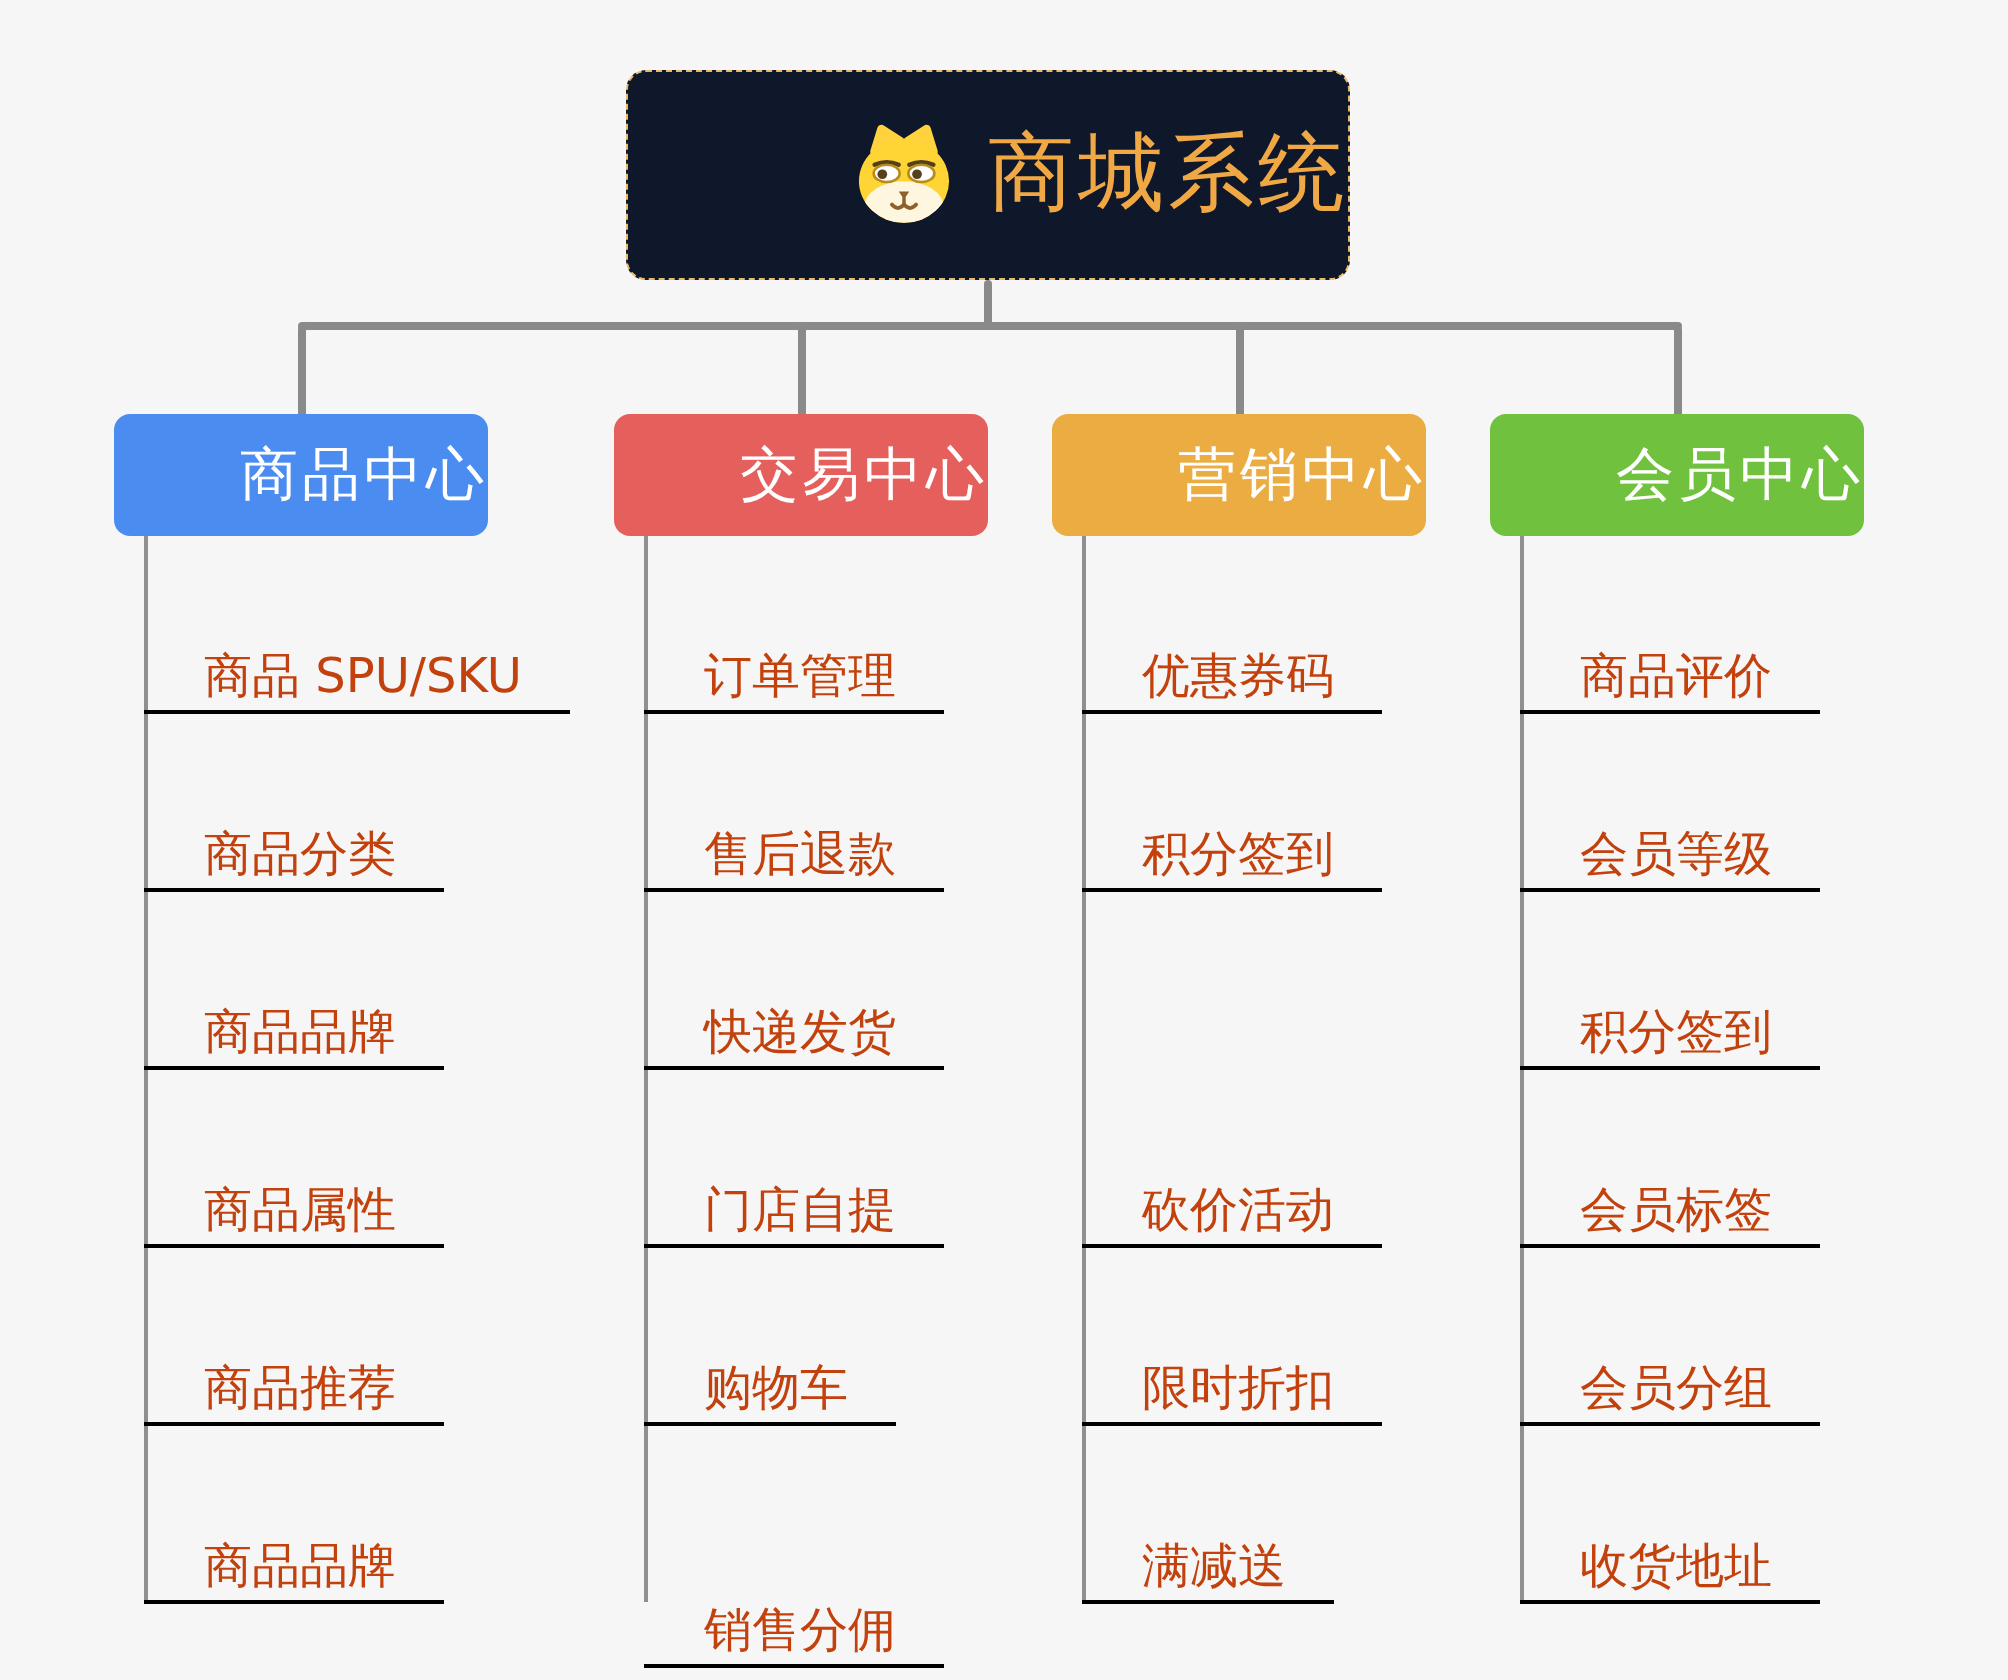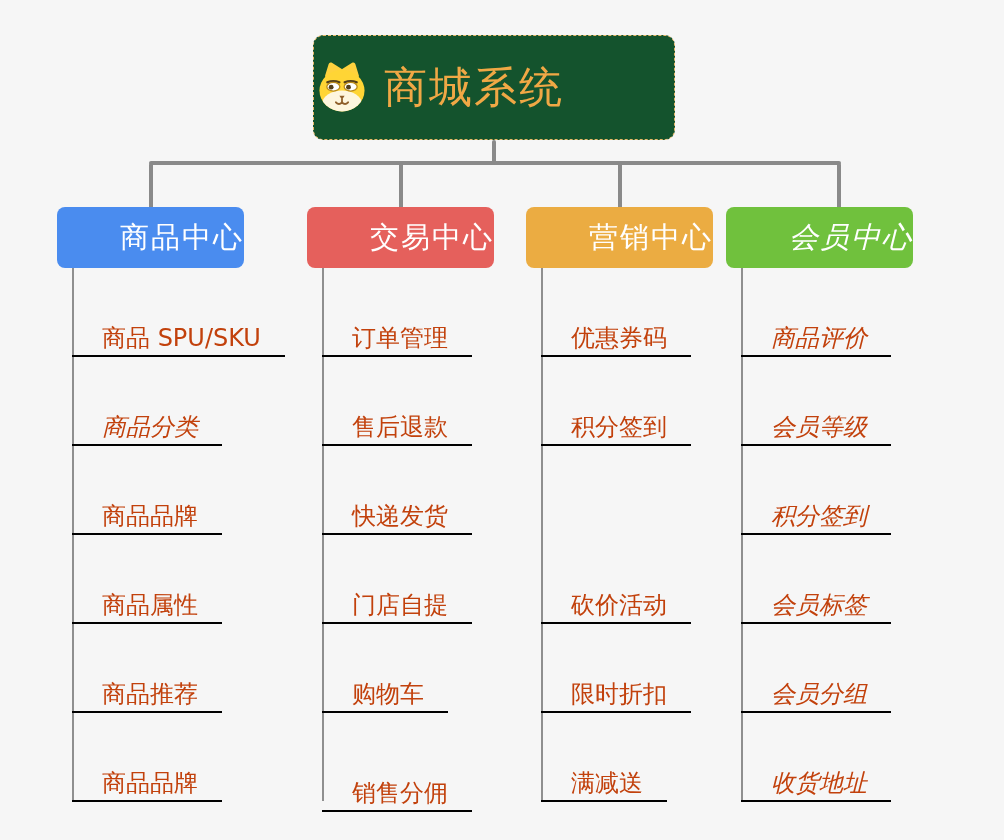--- a/index.html
+++ b/index.html
@@ -13,26 +13,26 @@
     height:840px;
     background:#f6f6f6;
     overflow:hidden;
   }
   
   .root-node{
     position:absolute;
     left:313px; top:35px;
     width:362px; height:105px;
     box-sizing:border-box;
-    background:#14532d;
+    background:#0f172a;
     border:1px dashed #e8b969;
     border-radius:10px;
     display:flex;
     align-items:center;
-    justify-content:flex-start;
+    justify-content:flex-end;
     gap:14px;
     cursor:default;
   }
   .root-title{
     font-size:43px;
     color:#F0A845;
     letter-spacing:2px;
     line-height:1;
   }
   
@@ -118,50 +118,50 @@
     <div class="connector" style="left: 148.5px; top: 163px; width: 4px; height: 46px;"></div>
     <div class="connector" style="left: 398.5px; top: 163px; width: 4px; height: 46px;"></div>
     <div class="connector" style="left: 617.5px; top: 163px; width: 4px; height: 46px;"></div>
     <div class="connector" style="left: 836.5px; top: 163px; width: 4px; height: 46px;"></div>
     <div class="branch" style="left: 57px;">
     <div class="branch-header" style="background: rgb(74, 140, 239);">
       <span class="branch-label">商品中心</span>
     </div>
     <div class="branch-trunk"></div>
   <div class="child-node" style="top: 101px;">商品 SPU/SKU</div>
-      <div class="child-node" style="top: 190px; font-style: italic;">商品分类</div>
+      <div class="child-node" style="top: 190px;">商品分类</div>
       <div class="child-node" style="top: 279px;">商品品牌</div>
       <div class="child-node" style="top: 368px;">商品属性</div>
       <div class="child-node" style="top: 457px;">商品推荐</div>
       <div class="child-node" style="top: 546px;">商品品牌</div>
     </div>
     <div class="branch" style="left: 307px;">
     <div class="branch-header" style="background: rgb(229, 96, 92);">
       <span class="branch-label">交易中心</span>
     </div>
     <div class="branch-trunk"></div>
   <div class="child-node" style="top: 101px;">订单管理</div>
       <div class="child-node" style="top: 190px;">售后退款</div>
       <div class="child-node" style="top: 279px;">快递发货</div>
       <div class="child-node" style="top: 368px;">门店自提</div>
       <div class="child-node" style="top: 457px;">购物车</div>
-      <div class="child-node" style="top: 556px;">销售分佣</div>
+      <div class="child-node" style="top: 578px;">销售分佣</div>
     </div>
     <div class="branch" style="left: 526px;">
     <div class="branch-header" style="background: rgb(235, 172, 66);">
       <span class="branch-label">营销中心</span>
     </div>
     <div class="branch-trunk"></div>
   <div class="child-node" style="top: 101px;">优惠券码</div>
       <div class="child-node" style="top: 190px;">积分签到</div>
       <div class="child-node" style="top: 368px;">砍价活动</div>
       <div class="child-node" style="top: 457px;">限时折扣</div>
       <div class="child-node" style="top: 546px;">满减送</div>
     </div>
-    <div class="branch" style="left: 726px; font-style: italic;">
+    <div class="branch" style="left: 745px;">
     <div class="branch-header" style="background: rgb(112, 193, 61);">
       <span class="branch-label">会员中心</span>
     </div>
     <div class="branch-trunk"></div>
   <div class="child-node" style="top: 101px;">商品评价</div>
       <div class="child-node" style="top: 190px;">会员等级</div>
       <div class="child-node" style="top: 279px;">积分签到</div>
       <div class="child-node" style="top: 368px;">会员标签</div>
       <div class="child-node" style="top: 457px;">会员分组</div>
       <div class="child-node" style="top: 546px;">收货地址</div>

